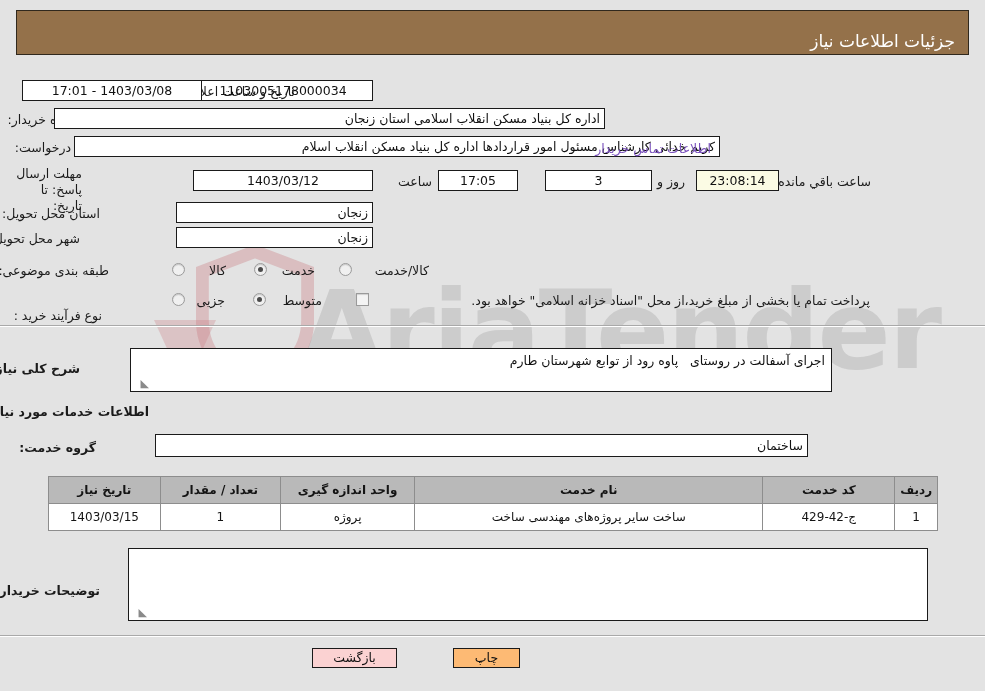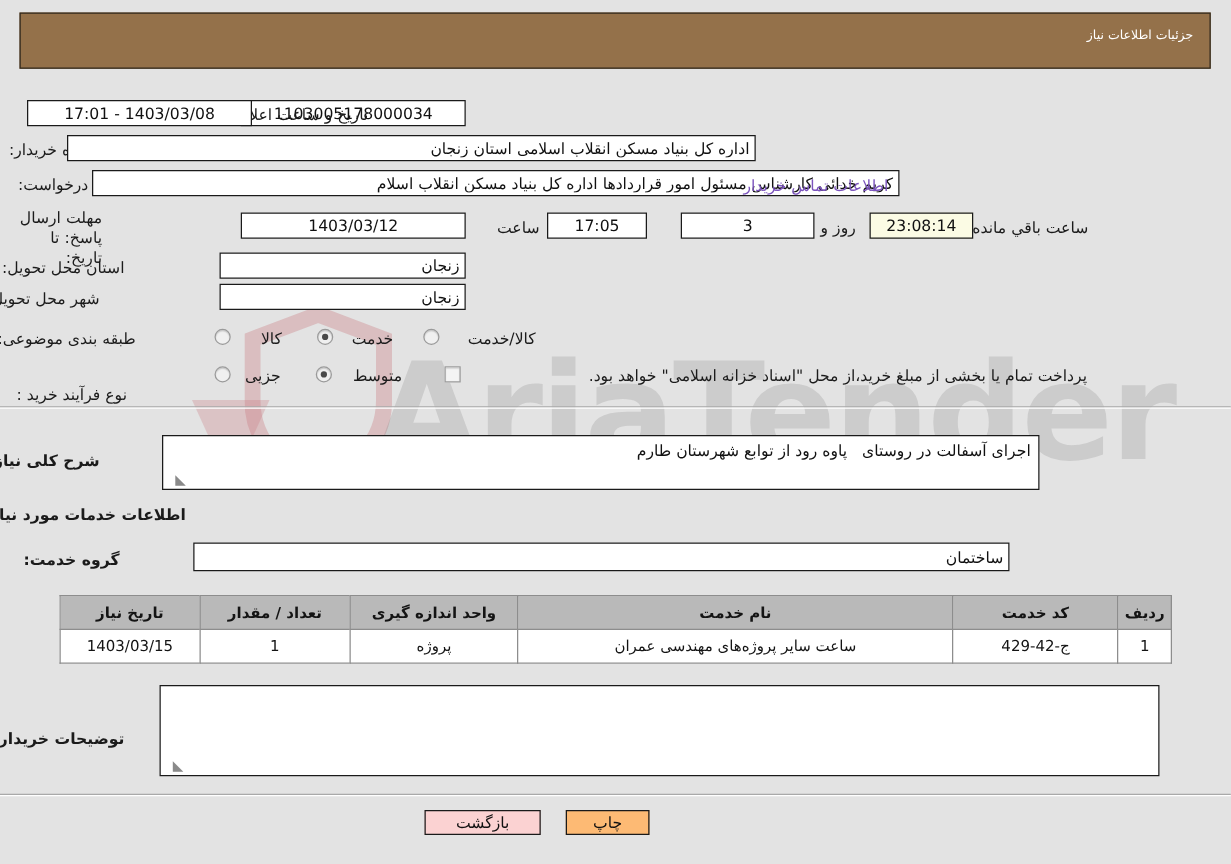--- a/index.html
+++ b/index.html
@@ -70,23 +70,23 @@
     width: 953px;
     height: 45px;
     background: #94714a;
     border: 1px solid #30281d;
     box-sizing: border-box;
     z-index: 2;
   }
   .titlebar .t {
     position: absolute;
     right: 13px;
-    top: 12px;
+    top: 20px;
     color: #ffffff;
-    font-size: 10px;
+    font-size: 17px;
     white-space: nowrap;
   }
   .hr {
     position: absolute;
     left: 0;
     width: 985px;
     height: 0;
     border-top: 1px solid #a9a9a9;
     border-bottom: 1px solid #ffffff;
     z-index: 1;
@@ -319,30 +319,30 @@
         <th style="width:365px;">نام خدمت</th>
         <th style="width:130px;">واحد اندازه گیری</th>
         <th style="width:118px;">تعداد / مقدار</th>
         <th style="width:108px;">تاریخ نیاز</th>
       </tr>
     </thead>
     <tbody>
       <tr>
         <td class="ltr">1</td>
         <td class="ltr">ج-42-429</td>
-        <td>ساعت سایر پروژه‌های مهندسی عمران</td>
+        <td>ساخت سایر پروژه‌های مهندسی ساخت</td>
         <td>پروژه</td>
         <td class="ltr">1</td>
         <td class="ltr">1403/03/15</td>
       </tr>
     </tbody>
   </table>
 
   <div class="lbl bold" style="right:885px; top:583px;">توضیحات خریدار;</div>
   <textarea class="ta" style="right: 57px; top: 548px; width: 800px; height: 73px;" readonly=""></textarea>
   <div class="ta-grip" style="right:838px; top:607px;">◣</div>
 
   <div class="hr" style="top:635px;"></div>
 
   <button class="btn print" style="right:465px; top:648px; width:67px; height:20px;">چاپ</button>
-  <button class="btn back" style="right:552px; top:648px; width:93px; height:20px;">بازگشت</button>
+  <button class="btn back" style="right:588px; top:648px; width:85px; height:20px;">بازگشت</button>
 
 </div>
 
 </body></html>

